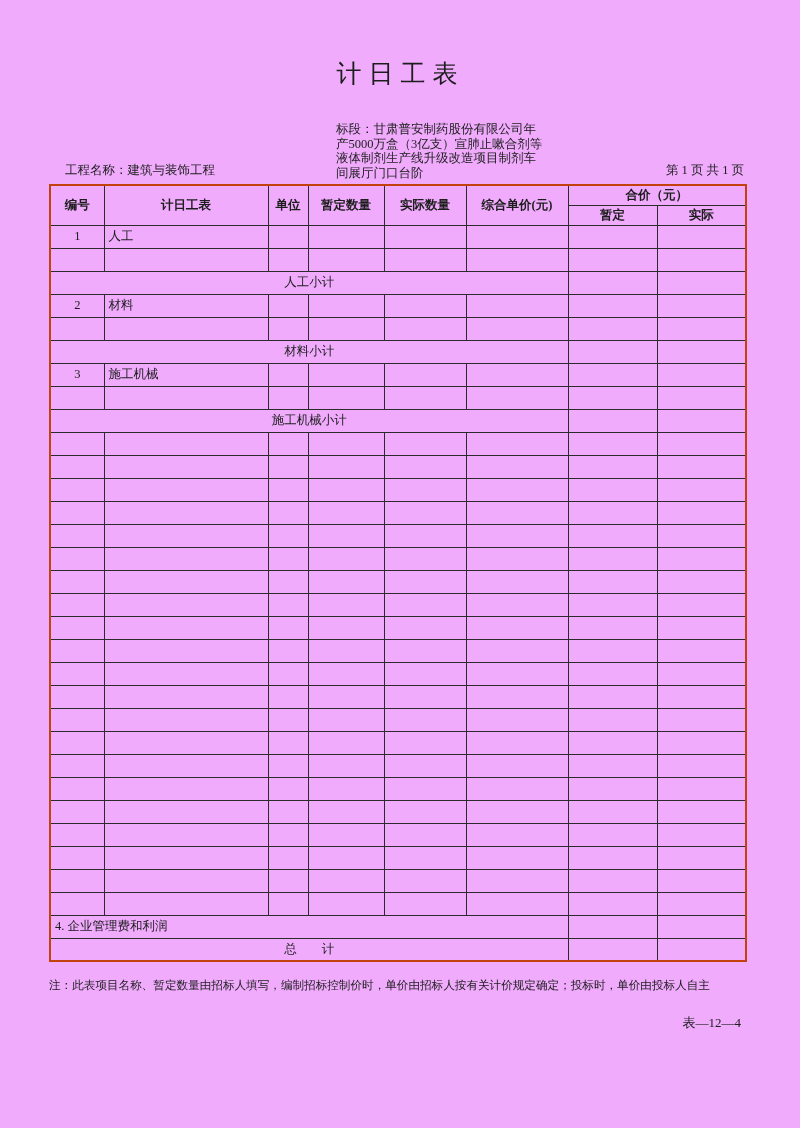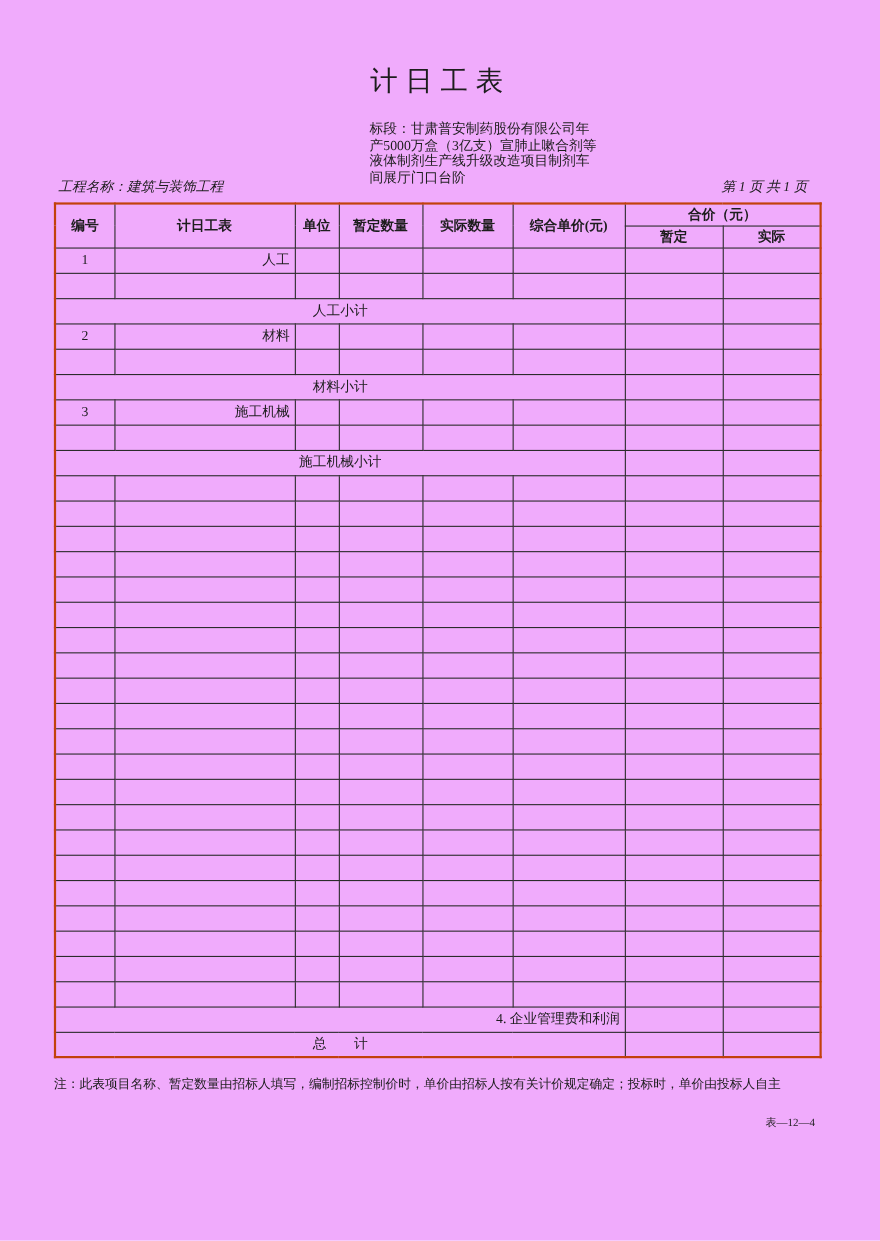--- a/index.html
+++ b/index.html
@@ -16,45 +16,45 @@
     margin-top: 57px;
     text-align: center;
     font-size: 25px;
     font-weight: normal;
     letter-spacing: 7px;
     text-indent: 7px;
     white-space: nowrap;
   }
 
   .meta { position: relative; height: 62px; margin-top: 28px; font-size: 12.5px; }
-  .meta-left  { position: absolute; left: 4px; bottom: 1px; white-space: nowrap; font-style: italic; }
-  .meta-mid   { position: absolute; left: 287px; bottom: 12px; line-height: 14.5px; white-space: nowrap; }
-  .meta-right { position: absolute; right: 11px; bottom: 1px; white-space: nowrap; font-style: italic; }
+  .meta-left  { position: absolute; left: 16px; bottom: 1px; white-space: nowrap; }
+  .meta-mid   { position: absolute; left: 287px; bottom: 0; line-height: 14.5px; white-space: nowrap; }
+  .meta-right { position: absolute; right: 1px; bottom: 1px; white-space: nowrap; }
 
   table.daywork {
     margin-top: 4px;
     width: 696px;
     table-layout: fixed;
     border-collapse: collapse;
     border: 2px solid #c2410c;
   }
   .daywork th, .daywork td {
     border: 1px solid #2b2b2b;
     font-size: 12.5px;
     padding: 0 4px;
     overflow: hidden;
     white-space: nowrap;
   }
   .daywork th { height: 20px; font-weight: bold; text-align: center; vertical-align: middle; }
   .daywork td { height: 23px; vertical-align: middle; }
   .daywork td.center { text-align: center; }
-  .daywork td.left   { text-align: right; }
+  .daywork td.left   { text-align: left; }
 
   .note { margin-top: 16px; font-size: 11.6px; line-height: 15.5px; }
-  .form-code { margin-top: 20px; text-align: right; padding-right: 4px; font-size: 10px; }
+  .form-code { margin-top: 20px; text-align: right; padding-right: 4px; font-size: 13px; }
 </style>
 </head>
 <body>
 
 <div class="page">
   <div class="content">
 
     <div class="doc-title">计日工表</div>
 
     <div class="meta">

